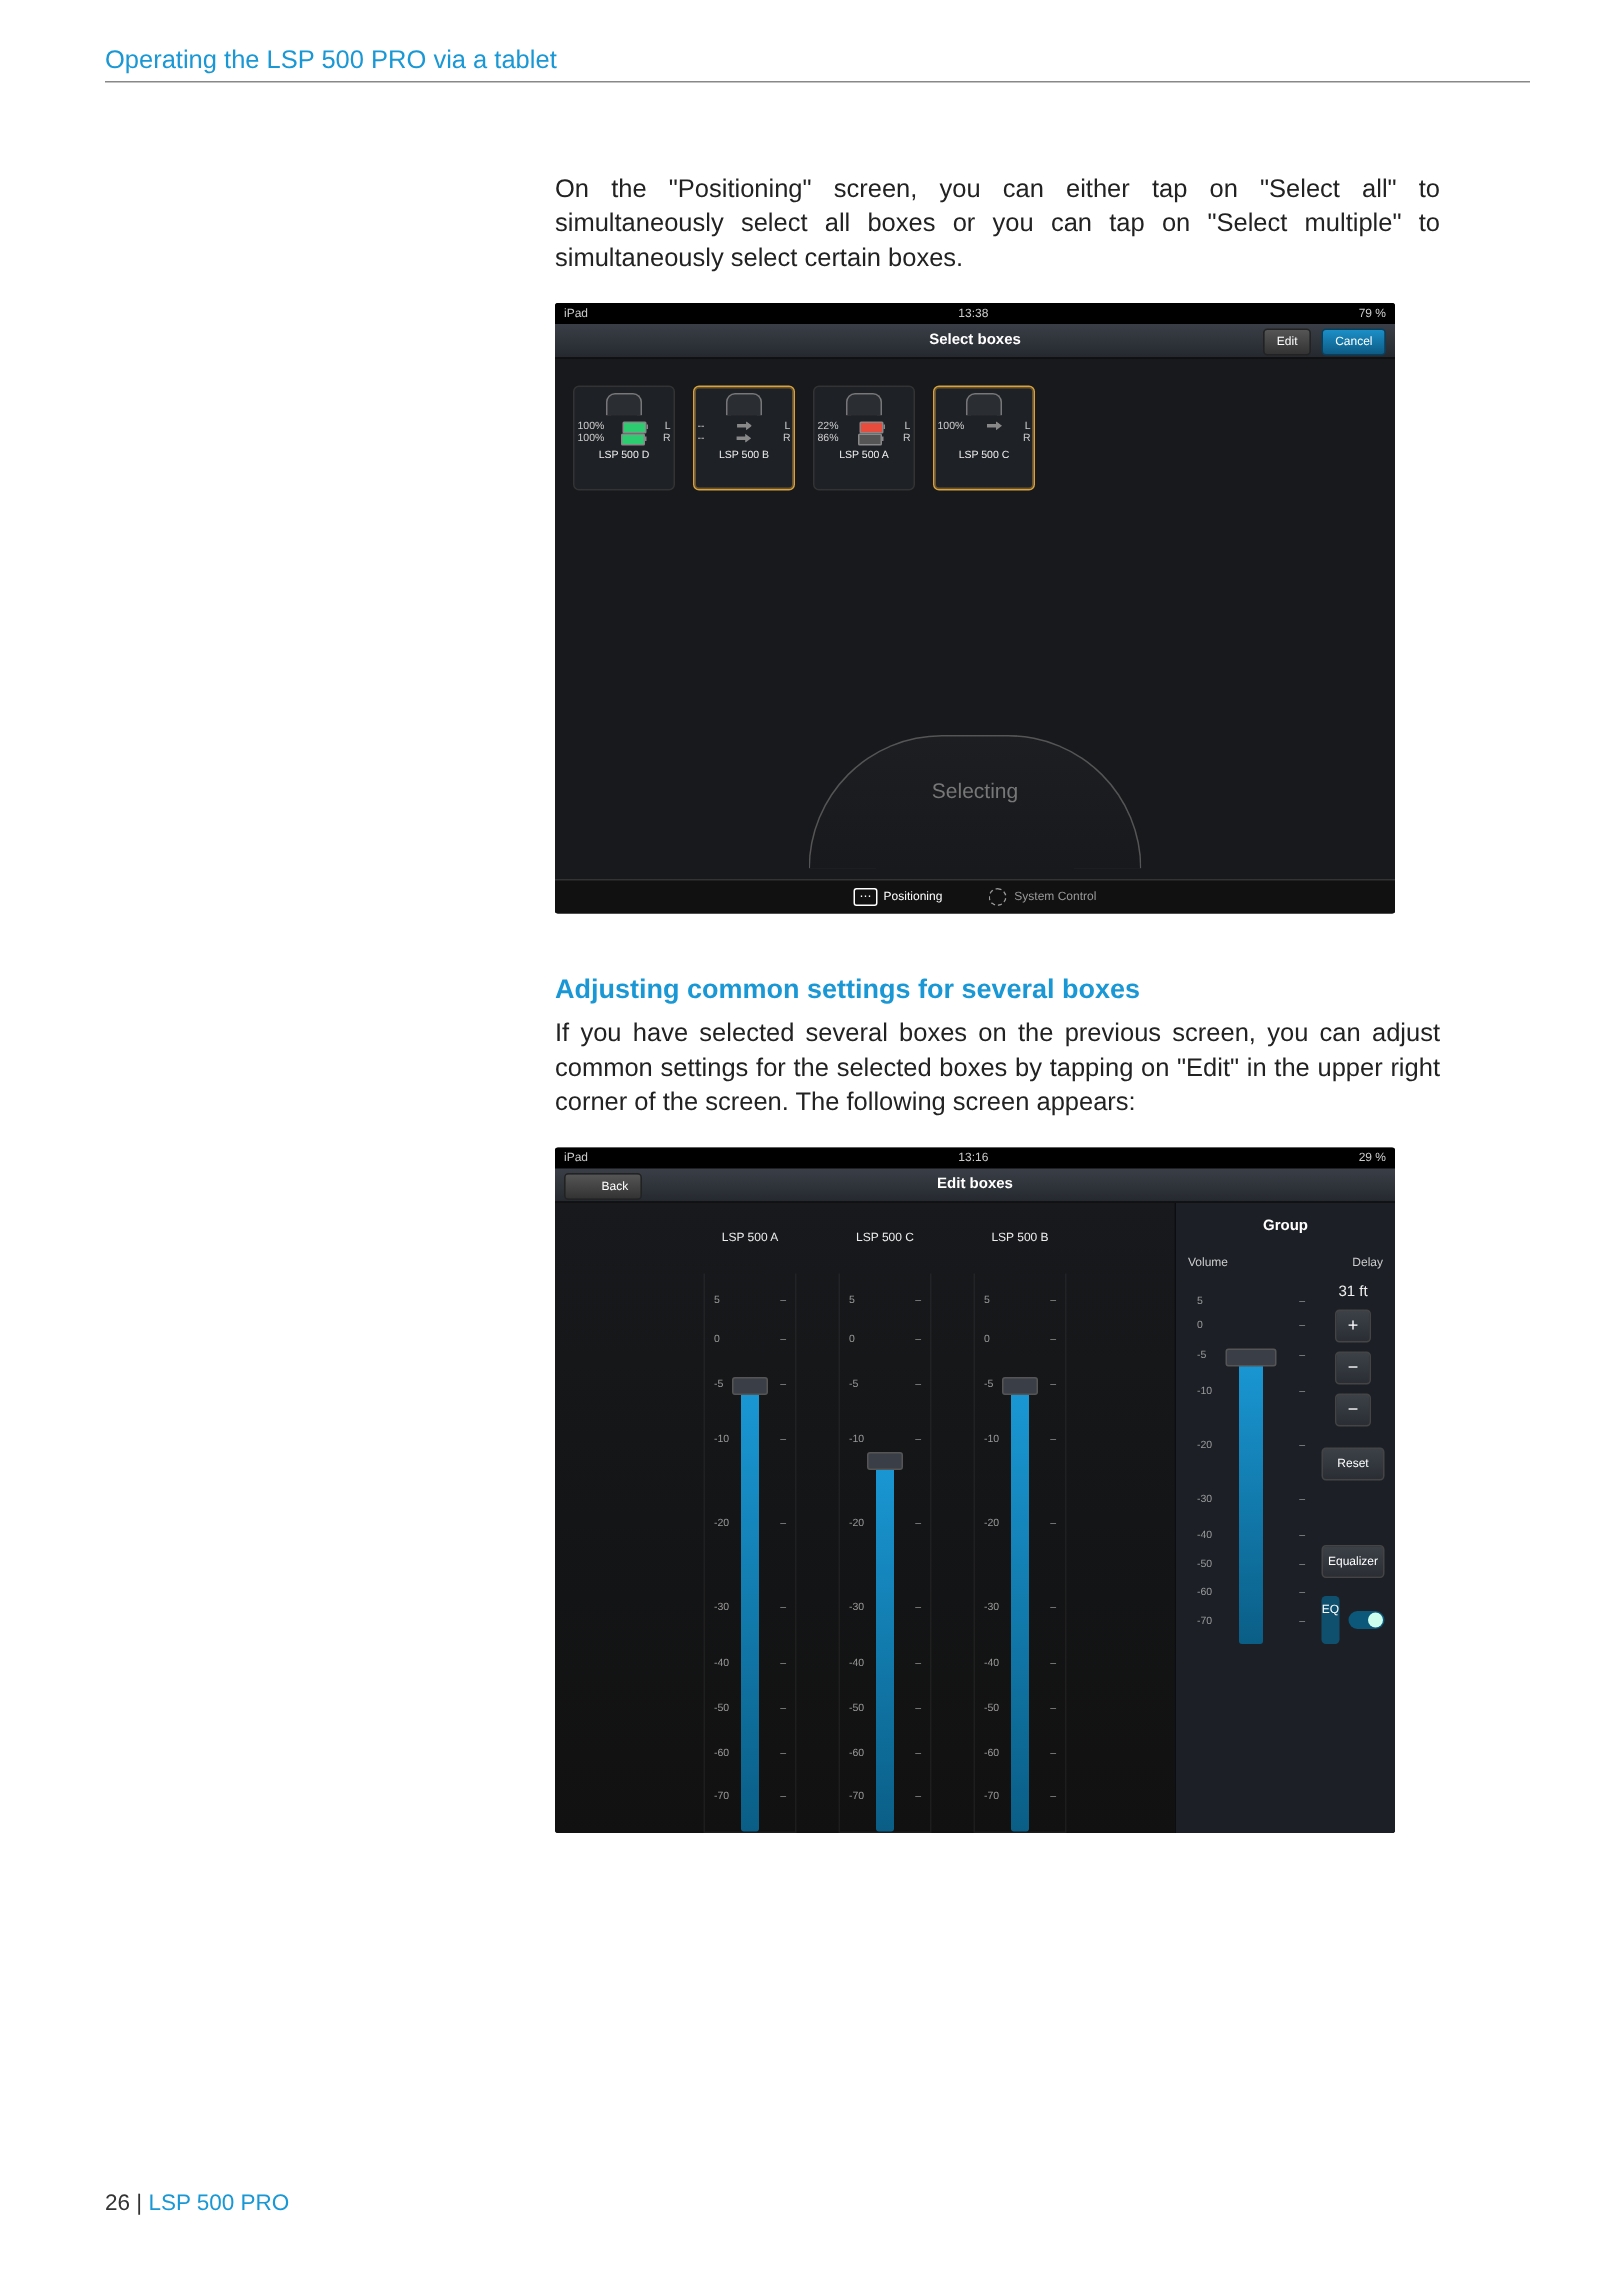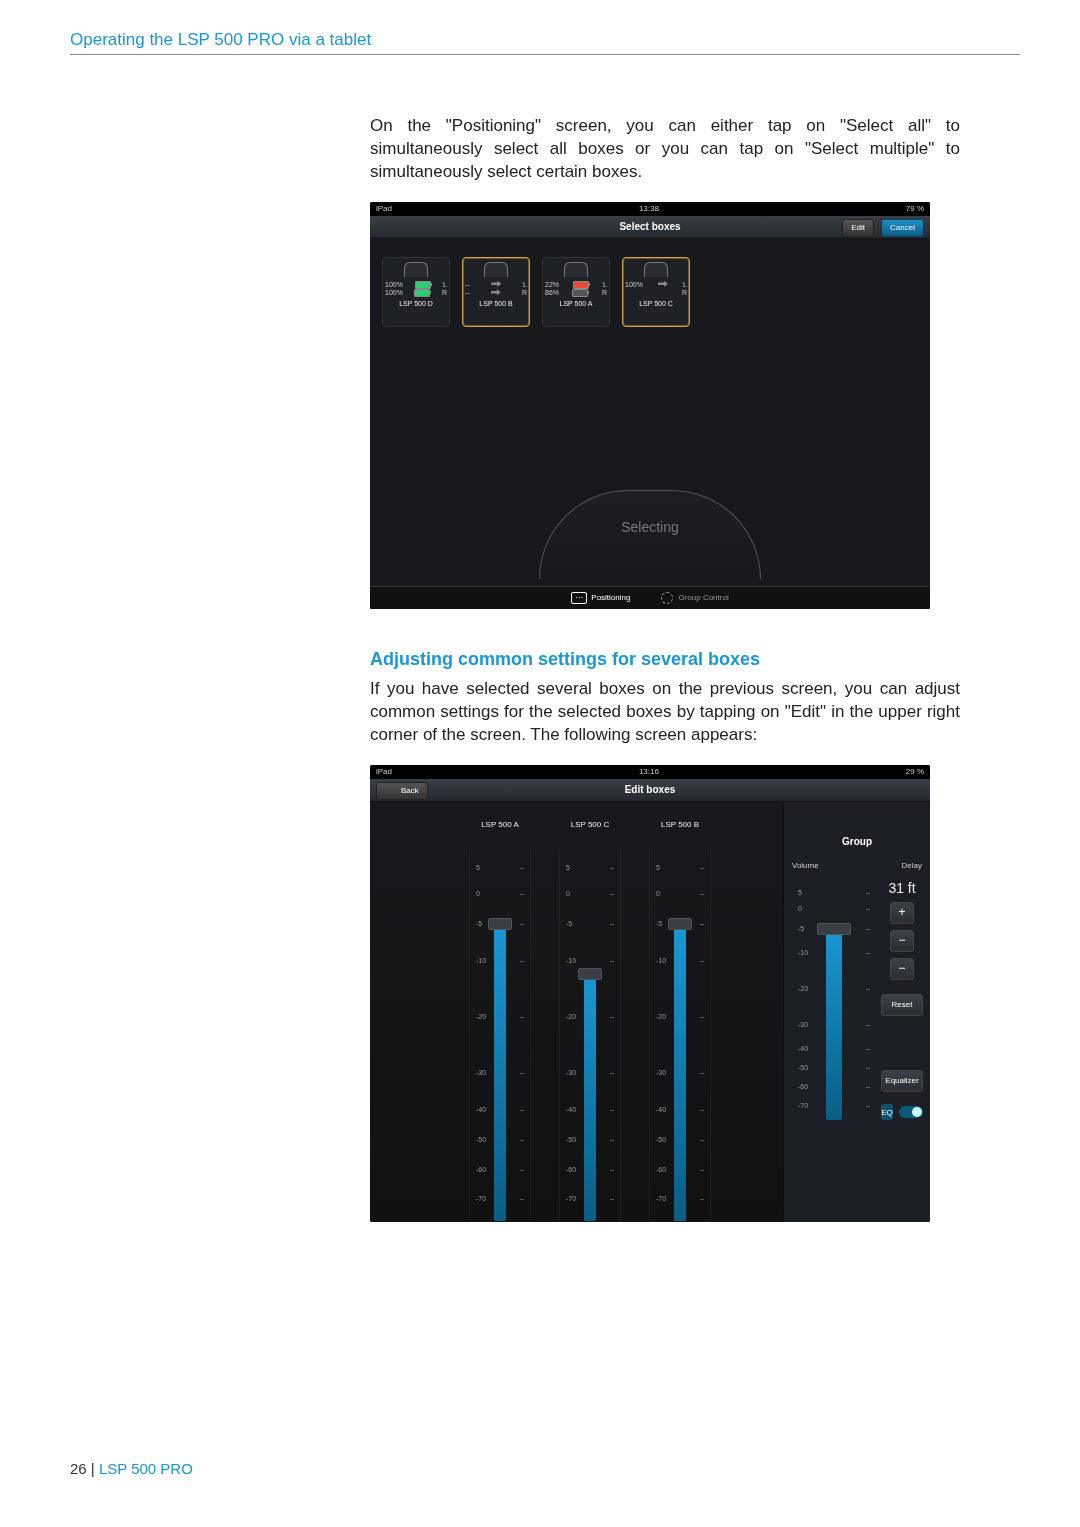--- a/index.html
+++ b/index.html
@@ -230,42 +230,42 @@
 
   .group-panel {
     width: 130px;
     background: #1c2026;
     border-left: 1px solid #0c0d0f;
     padding: 10px 8px;
     display: flex;
     flex-direction: column;
     align-items: center;
   }
-  .group-title { color:#fff; font-size:10px; font-weight:600; margin-bottom:14px;margin-top:24px; }
+  .group-title { color:#fff; font-size:10px; font-weight:600; margin-bottom:14px; }
   .group-headers { display:flex; width:100%; justify-content:space-between; font-size:8px; color:#ccc; padding:0 4px 10px; }
   .group-main { display:flex; width:100%; gap:6px; }
   .group-fader { flex:1; position:relative; height:240px; }
   .delay-col { width:40px; display:flex; flex-direction:column; align-items:center; gap:6px; }
-  .delay-val { font-size:14px; color:#eee; }
+  .delay-val { font-size:10px; color:#eee; }
   .square-btn {
     width:22px; height:20px;
     background: linear-gradient(#3c4148,#2a2e34);
     border:1px solid #444; border-radius:3px;
     color:#fff; font-size:12px; line-height:18px; text-align:center;
   }
   .wide-btn {
     width:100%; height:20px;
     background: linear-gradient(#3c4148,#2a2e34);
     border:1px solid #444; border-radius:3px;
     color:#fff; font-size:8px; line-height:20px; text-align:center;
     margin-top:8px;
   }
   .eq-row { display:flex; align-items:center; gap:6px; margin-top:6px; }
   .eq-label {
-    flex:1; height:16px; background:#10506f; border-radius:3px;
+    flex:1; height:32px; background:#10506f; border-radius:3px;
     font-size:8px; color:#fff; line-height:18px; text-align:center;
   }
   .eq-toggle {
     width:24px; height:12px; background:#0b587b; border-radius:6px; position:relative;
   }
   .eq-toggle::after { content:""; position:absolute; top:1px; right:1px; width:10px; height:10px; background:#cfe; border-radius:5px; }
 
 </style>
 </head>
 <body>
@@ -348,21 +348,21 @@
             </div>
           </div>
         <div class="audience">Selecting</div>
         <div class="bottom-tabs">
           <div class="tab active">
             <span class="ticon">⋯</span>
             <span>Positioning</span>
           </div>
           <div class="tab">
             <span class="ticon gear"></span>
-            <span>Group Control</span>
+            <span>System Control</span>
           </div>
         </div>
       </div>
     </div>
 
     <p class="section-title">Adjusting common settings for several boxes</p>
     <p class="body-text">If you have selected several boxes on the previous screen, you can adjust common settings for the selected boxes by tapping on "Edit" in the upper right corner of the screen. The following screen appears:</p>
 
     <div class="screenshot">
       <div class="status-bar">

